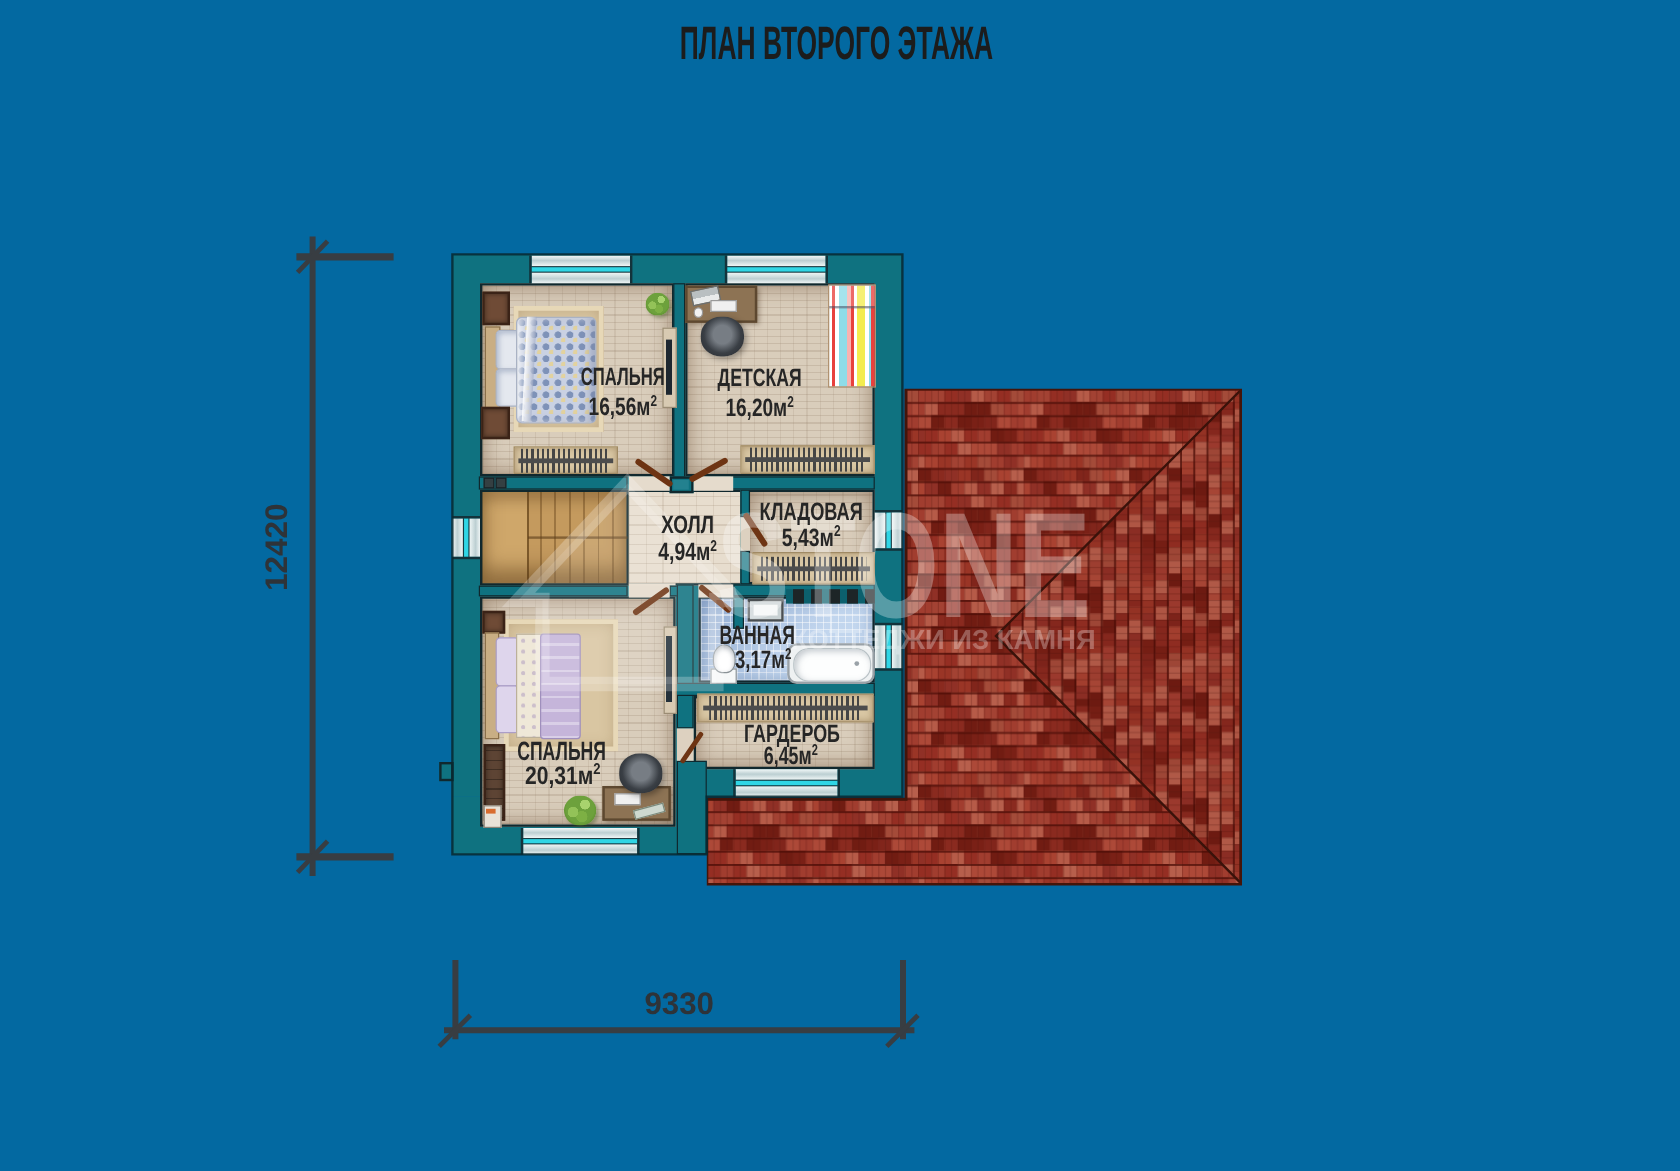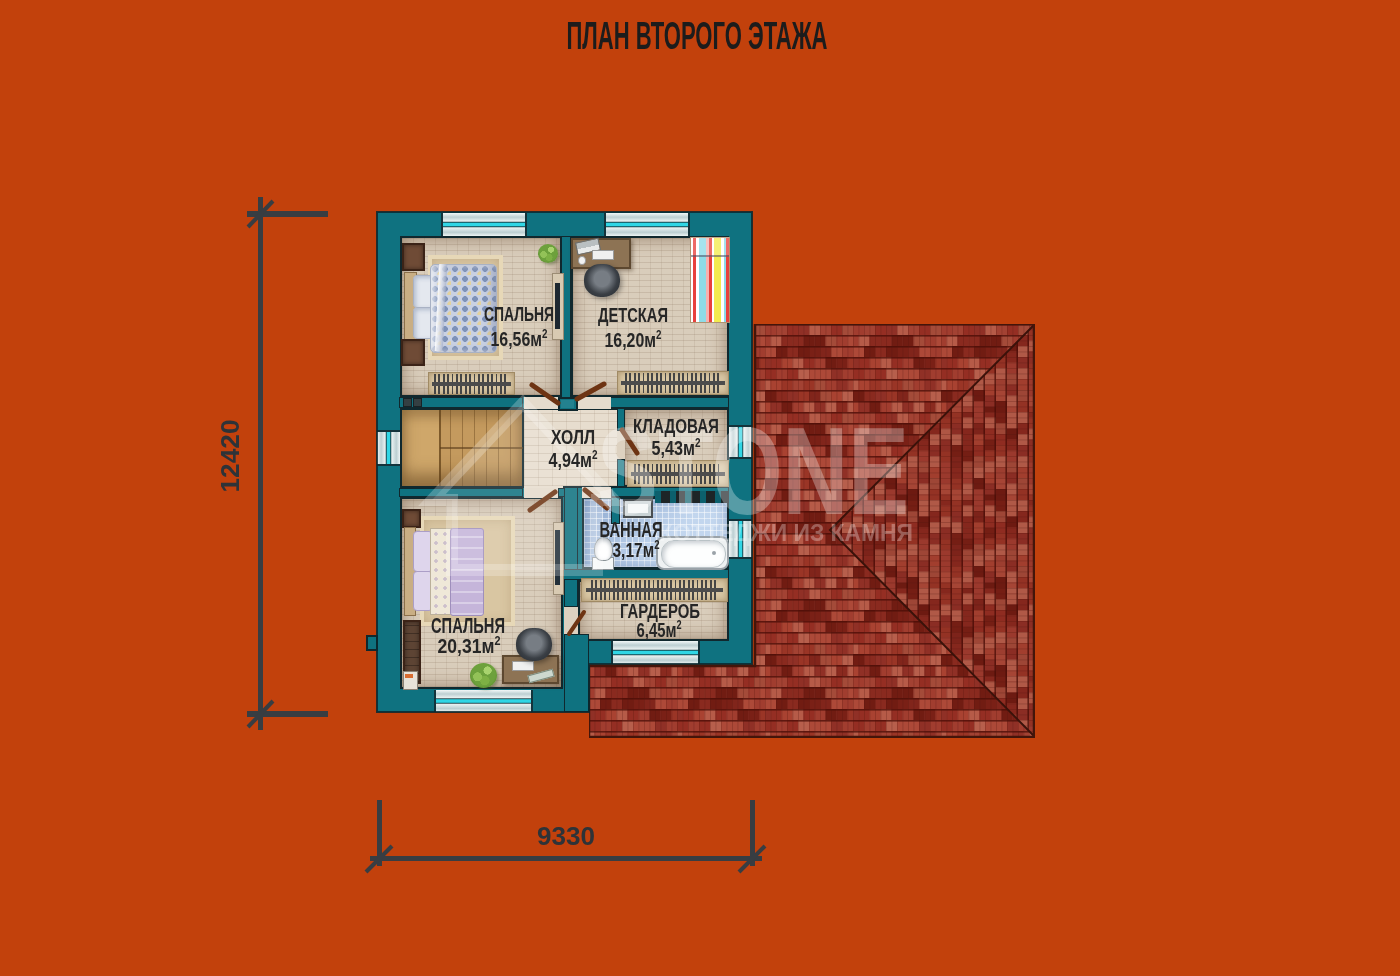--- a/index.html
+++ b/index.html
@@ -1,16 +1,16 @@
 <!DOCTYPE html>
 <html><head>
 <meta charset="utf-8">
 <style>
 html,body{margin:0;padding:0;background:#fff;}
-#page{position:relative;width:1400px;height:976px;background:#c2410c;overflow:hidden;font-family:"Liberation Sans",sans-serif;}
+#page{position:relative;width:1400px;height:976px;background:#0369a1;overflow:hidden;font-family:"Liberation Sans",sans-serif;}
 .abs{position:absolute;}
 .wall{position:absolute;background:#0f7280;}
 .room{position:absolute;box-sizing:border-box;border:2px solid #10282e;}
 .floor{background-color:#d9cdbb;background-image:
  repeating-linear-gradient(0deg, rgba(140,118,96,0.22) 0 1px, transparent 1px 6px),
  repeating-linear-gradient(90deg, rgba(140,118,96,0.15) 0 1px, transparent 1px 11px);
  box-shadow:inset 0 0 18px rgba(110,80,55,0.6);}
 .winH{position:absolute;box-sizing:border-box;border-left:2px solid #13333b;border-right:2px solid #13333b;
  background:linear-gradient(180deg,#f2f8f8 0%,#bccfd2 18%,#eaf2f2 36%,#10333b 40%,#30d6e5 44%,#30d6e5 56%,#10333b 60%,#eaf2f2 64%,#bccfd2 84%,#eef5f5 100%);}
 .winV{position:absolute;box-sizing:border-box;border-top:2px solid #13333b;border-bottom:2px solid #13333b;

